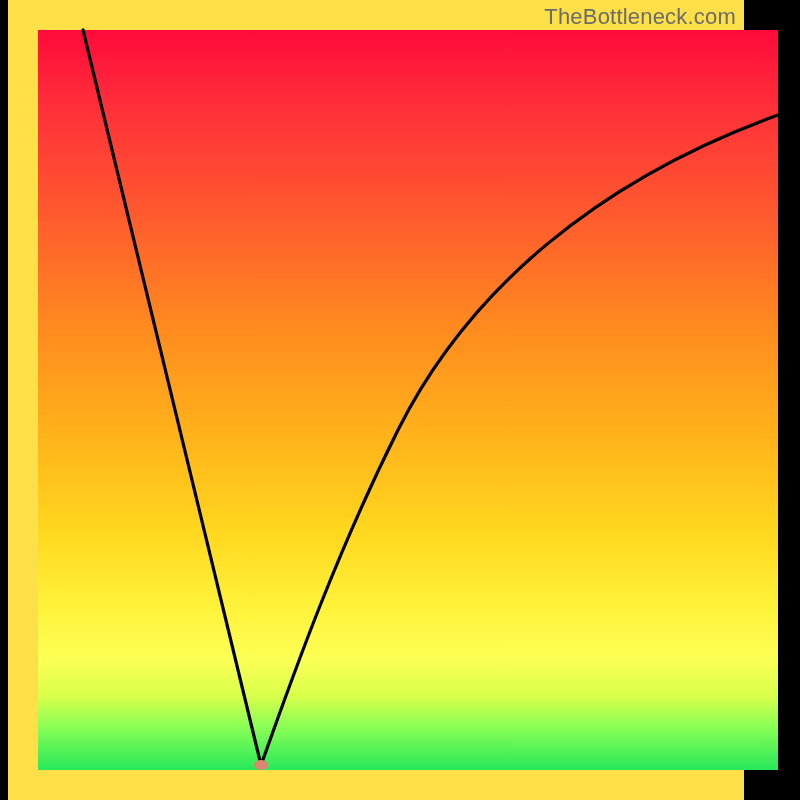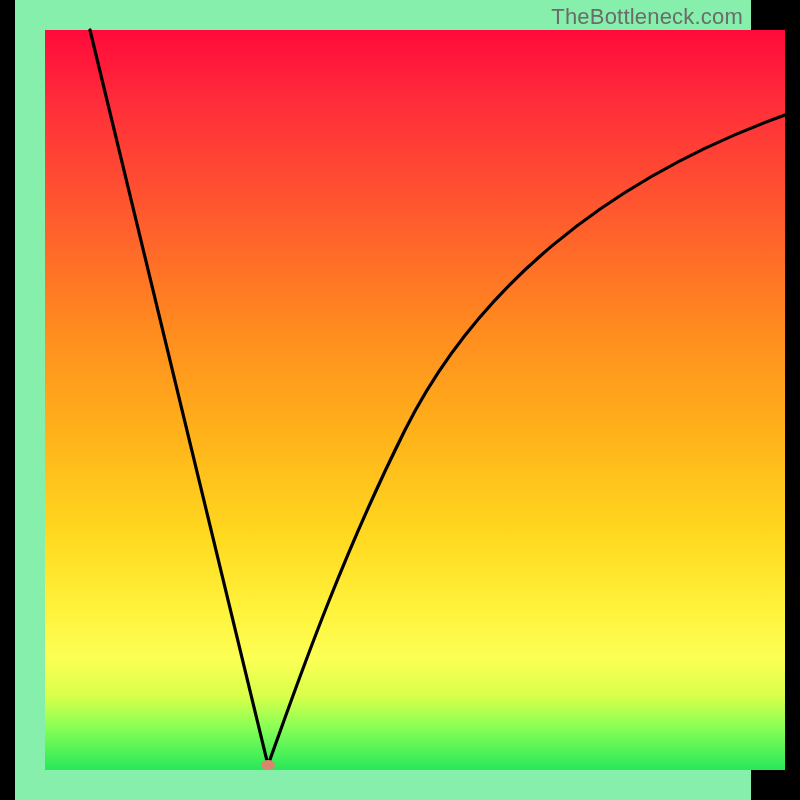--- a/index.html
+++ b/index.html
@@ -6,25 +6,25 @@
     margin: 0;
     padding: 0;
     width: 800px;
     height: 800px;
     background: #000;
     overflow: hidden;
     font-family: Arial, Helvetica, sans-serif;
   }
   .frame {
     position: absolute;
-    left: 15px;
+    left: 8px;
     top: 0;
     width: 736px;
     height: 800px;
-    background: #86efac;
+    background: #fde047;
   }
   .plot-area {
     position: absolute;
     left: 30px;
     top: 30px;
     width: 740px;
     height: 740px;
     background: linear-gradient(to bottom,
       #ff0a3a 0%,
       #ff2e3a 10%,

